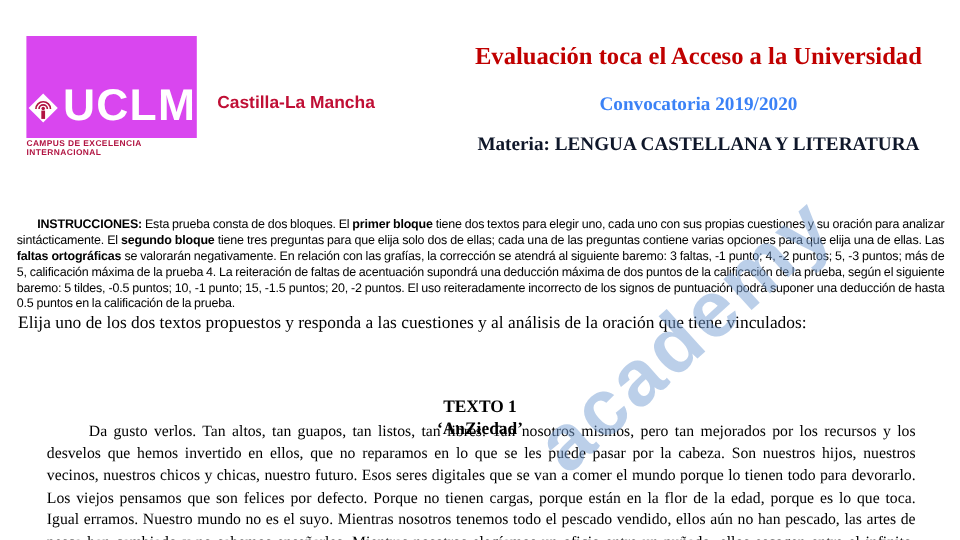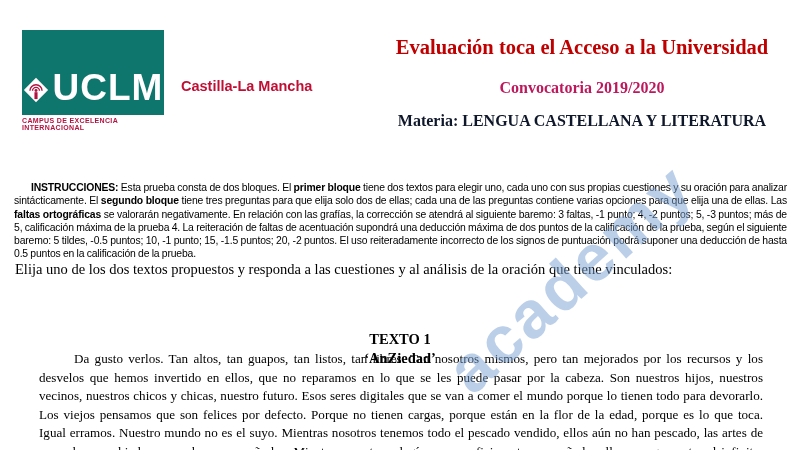--- a/index.html
+++ b/index.html
@@ -25,21 +25,21 @@
     color:rgba(120,160,212,0.5);
     text-align:center;
     pointer-events:none;
     z-index:3;
     user-select:none;
   }
   
   .logo-box{
     position:absolute;left:22px;top:30px;
     width:142px;height:85px;
-    background:#0f766e;
+    background:#d946ef;
     display:flex;align-items:flex-end;justify-content:center;
     gap:4px;padding-bottom:10px;box-sizing:border-box;
     z-index:2;
   }
   .logo-emblem{width:26px;height:26px;flex:0 0 auto;margin-bottom:2px;}
   .logo-acronym{
     font-family:"Liberation Sans", sans-serif;
     font-weight:bold;
     font-size:37px;
     line-height:34px;
@@ -72,21 +72,21 @@
     font-family:"Liberation Serif", serif;
     font-weight:bold;
     font-size:20.5px;
     color:#C00000;
     margin:0 0 20px 0;
   }
   .exam-call{
     font-family:"Liberation Serif", serif;
     font-weight:bold;
     font-size:16px;
-    color:#be185d;
+    color:#3b82f6;
     margin:0 0 15px 0;
   }
   .exam-subject{
     font-family:"Liberation Serif", serif;
     font-weight:bold;
     font-size:16px;
     color:#0f172a;
     margin:0;
   }
   

